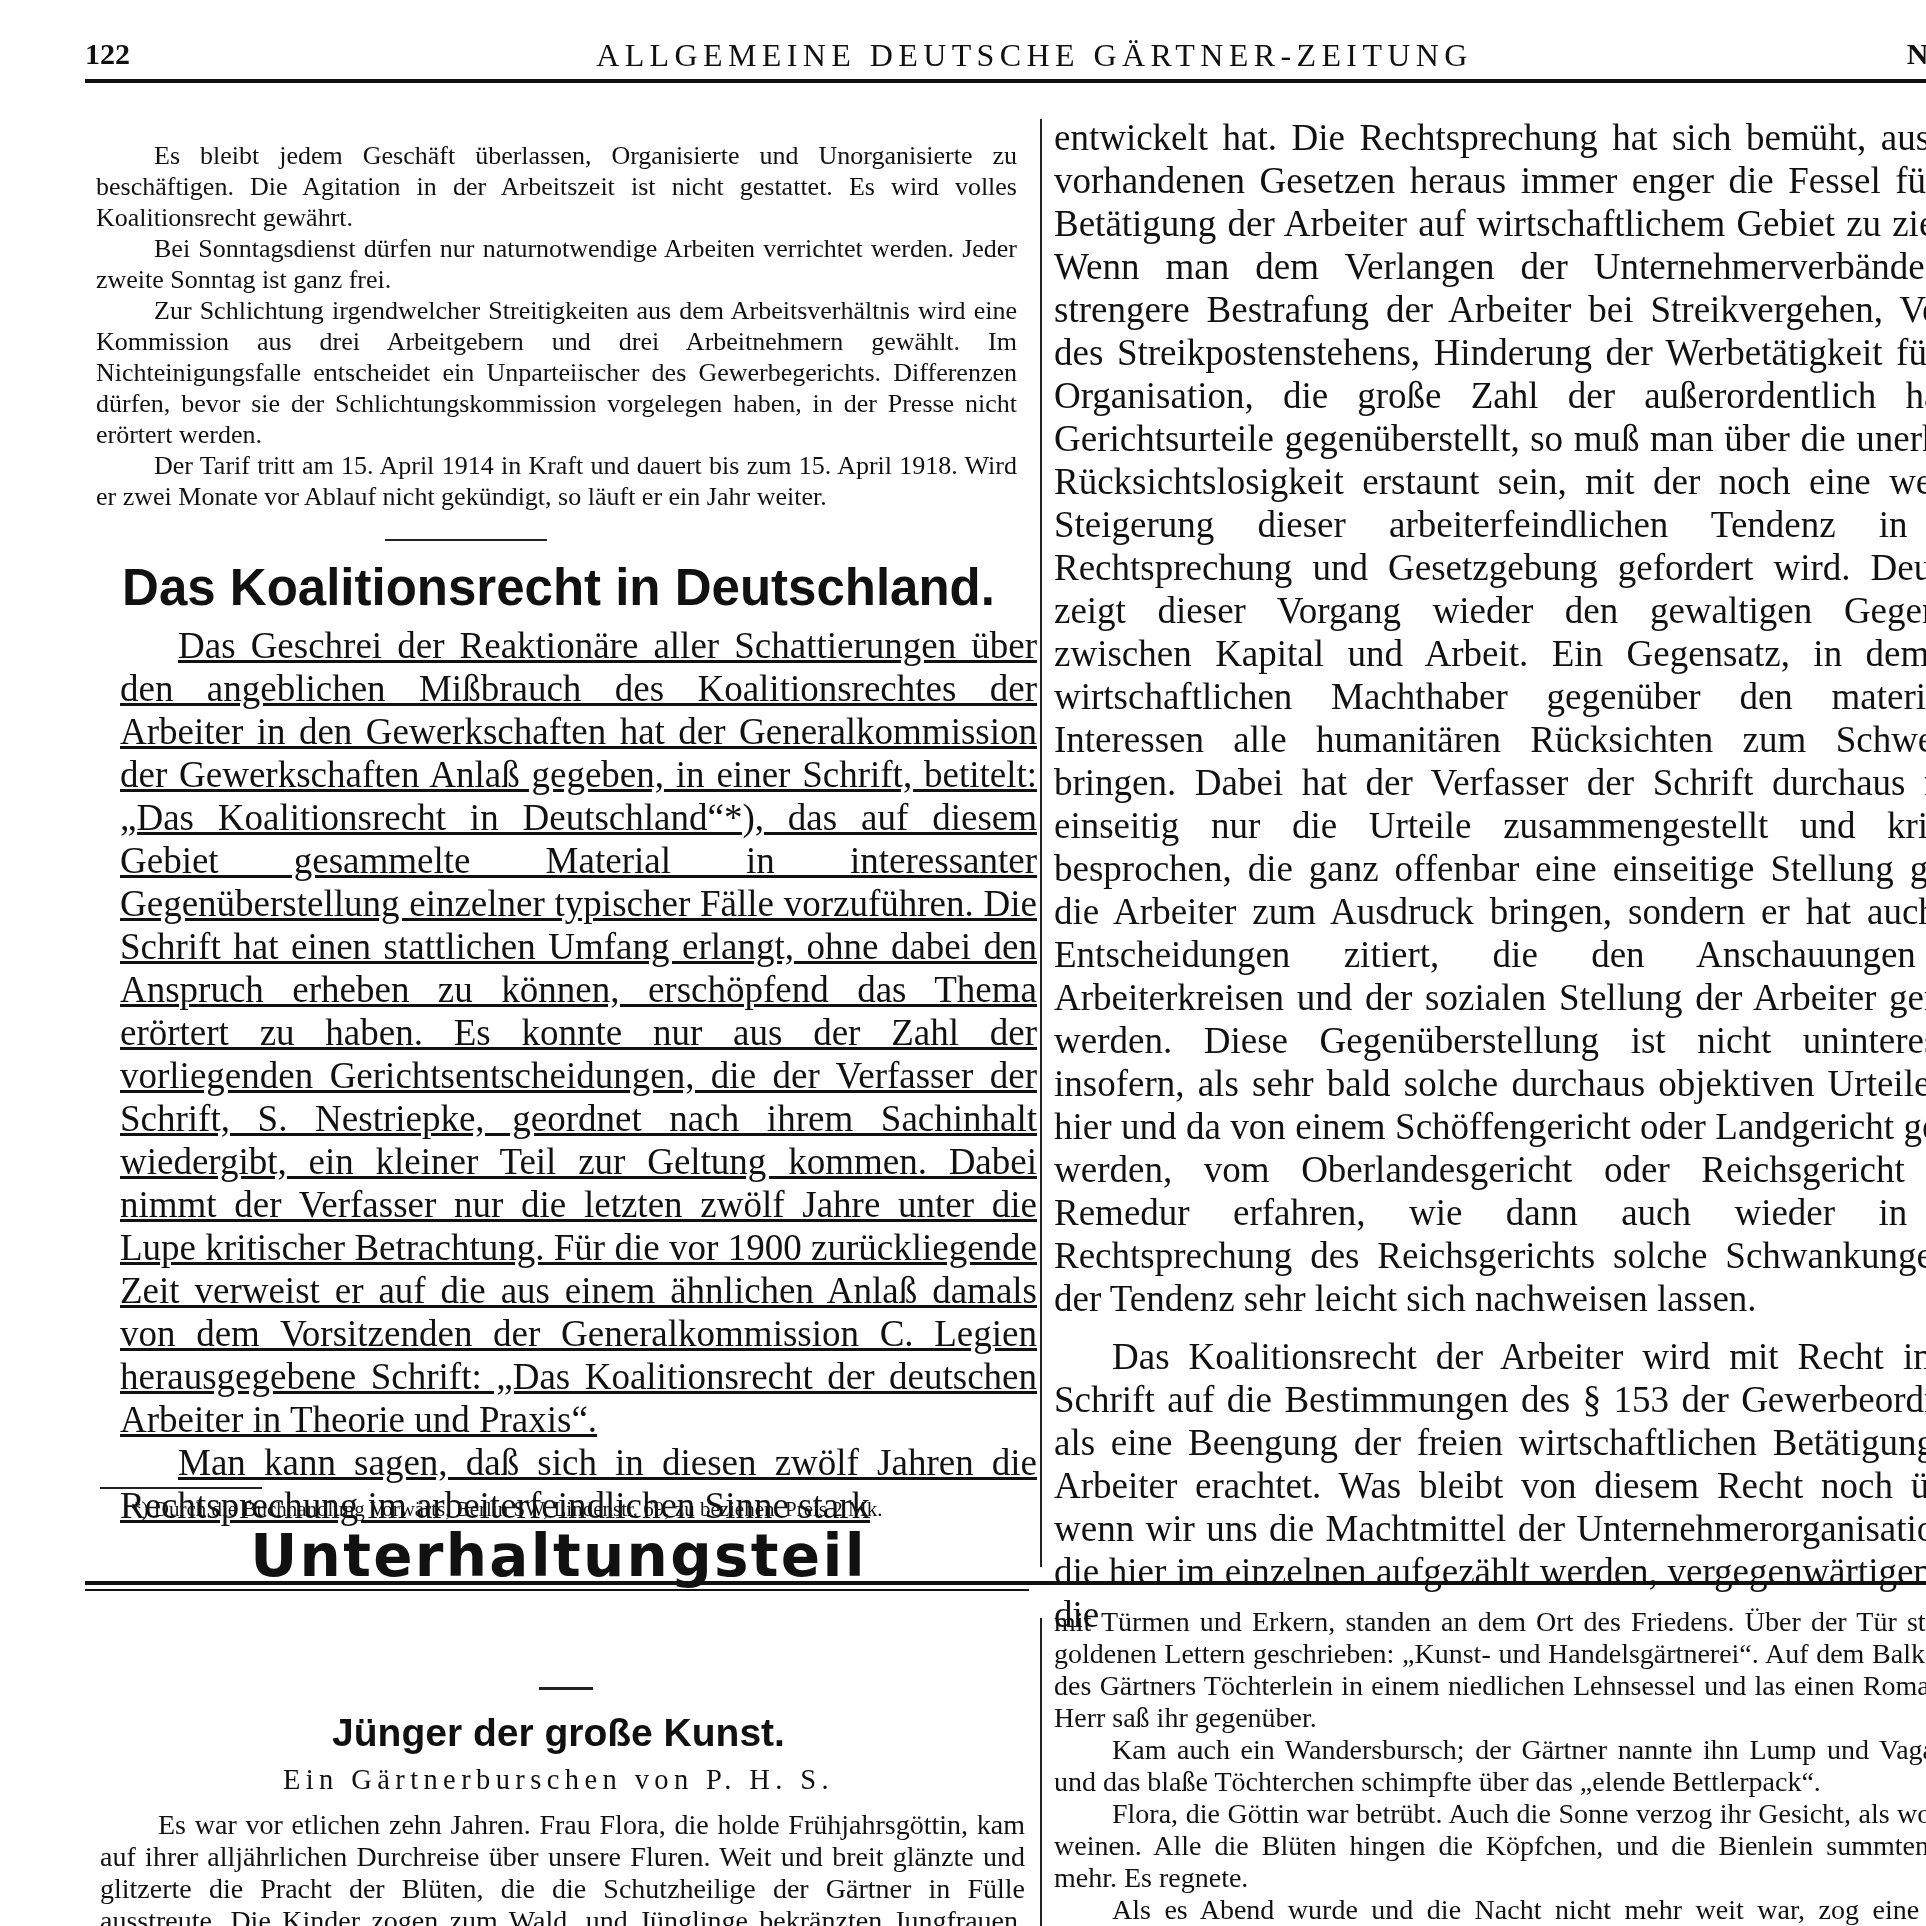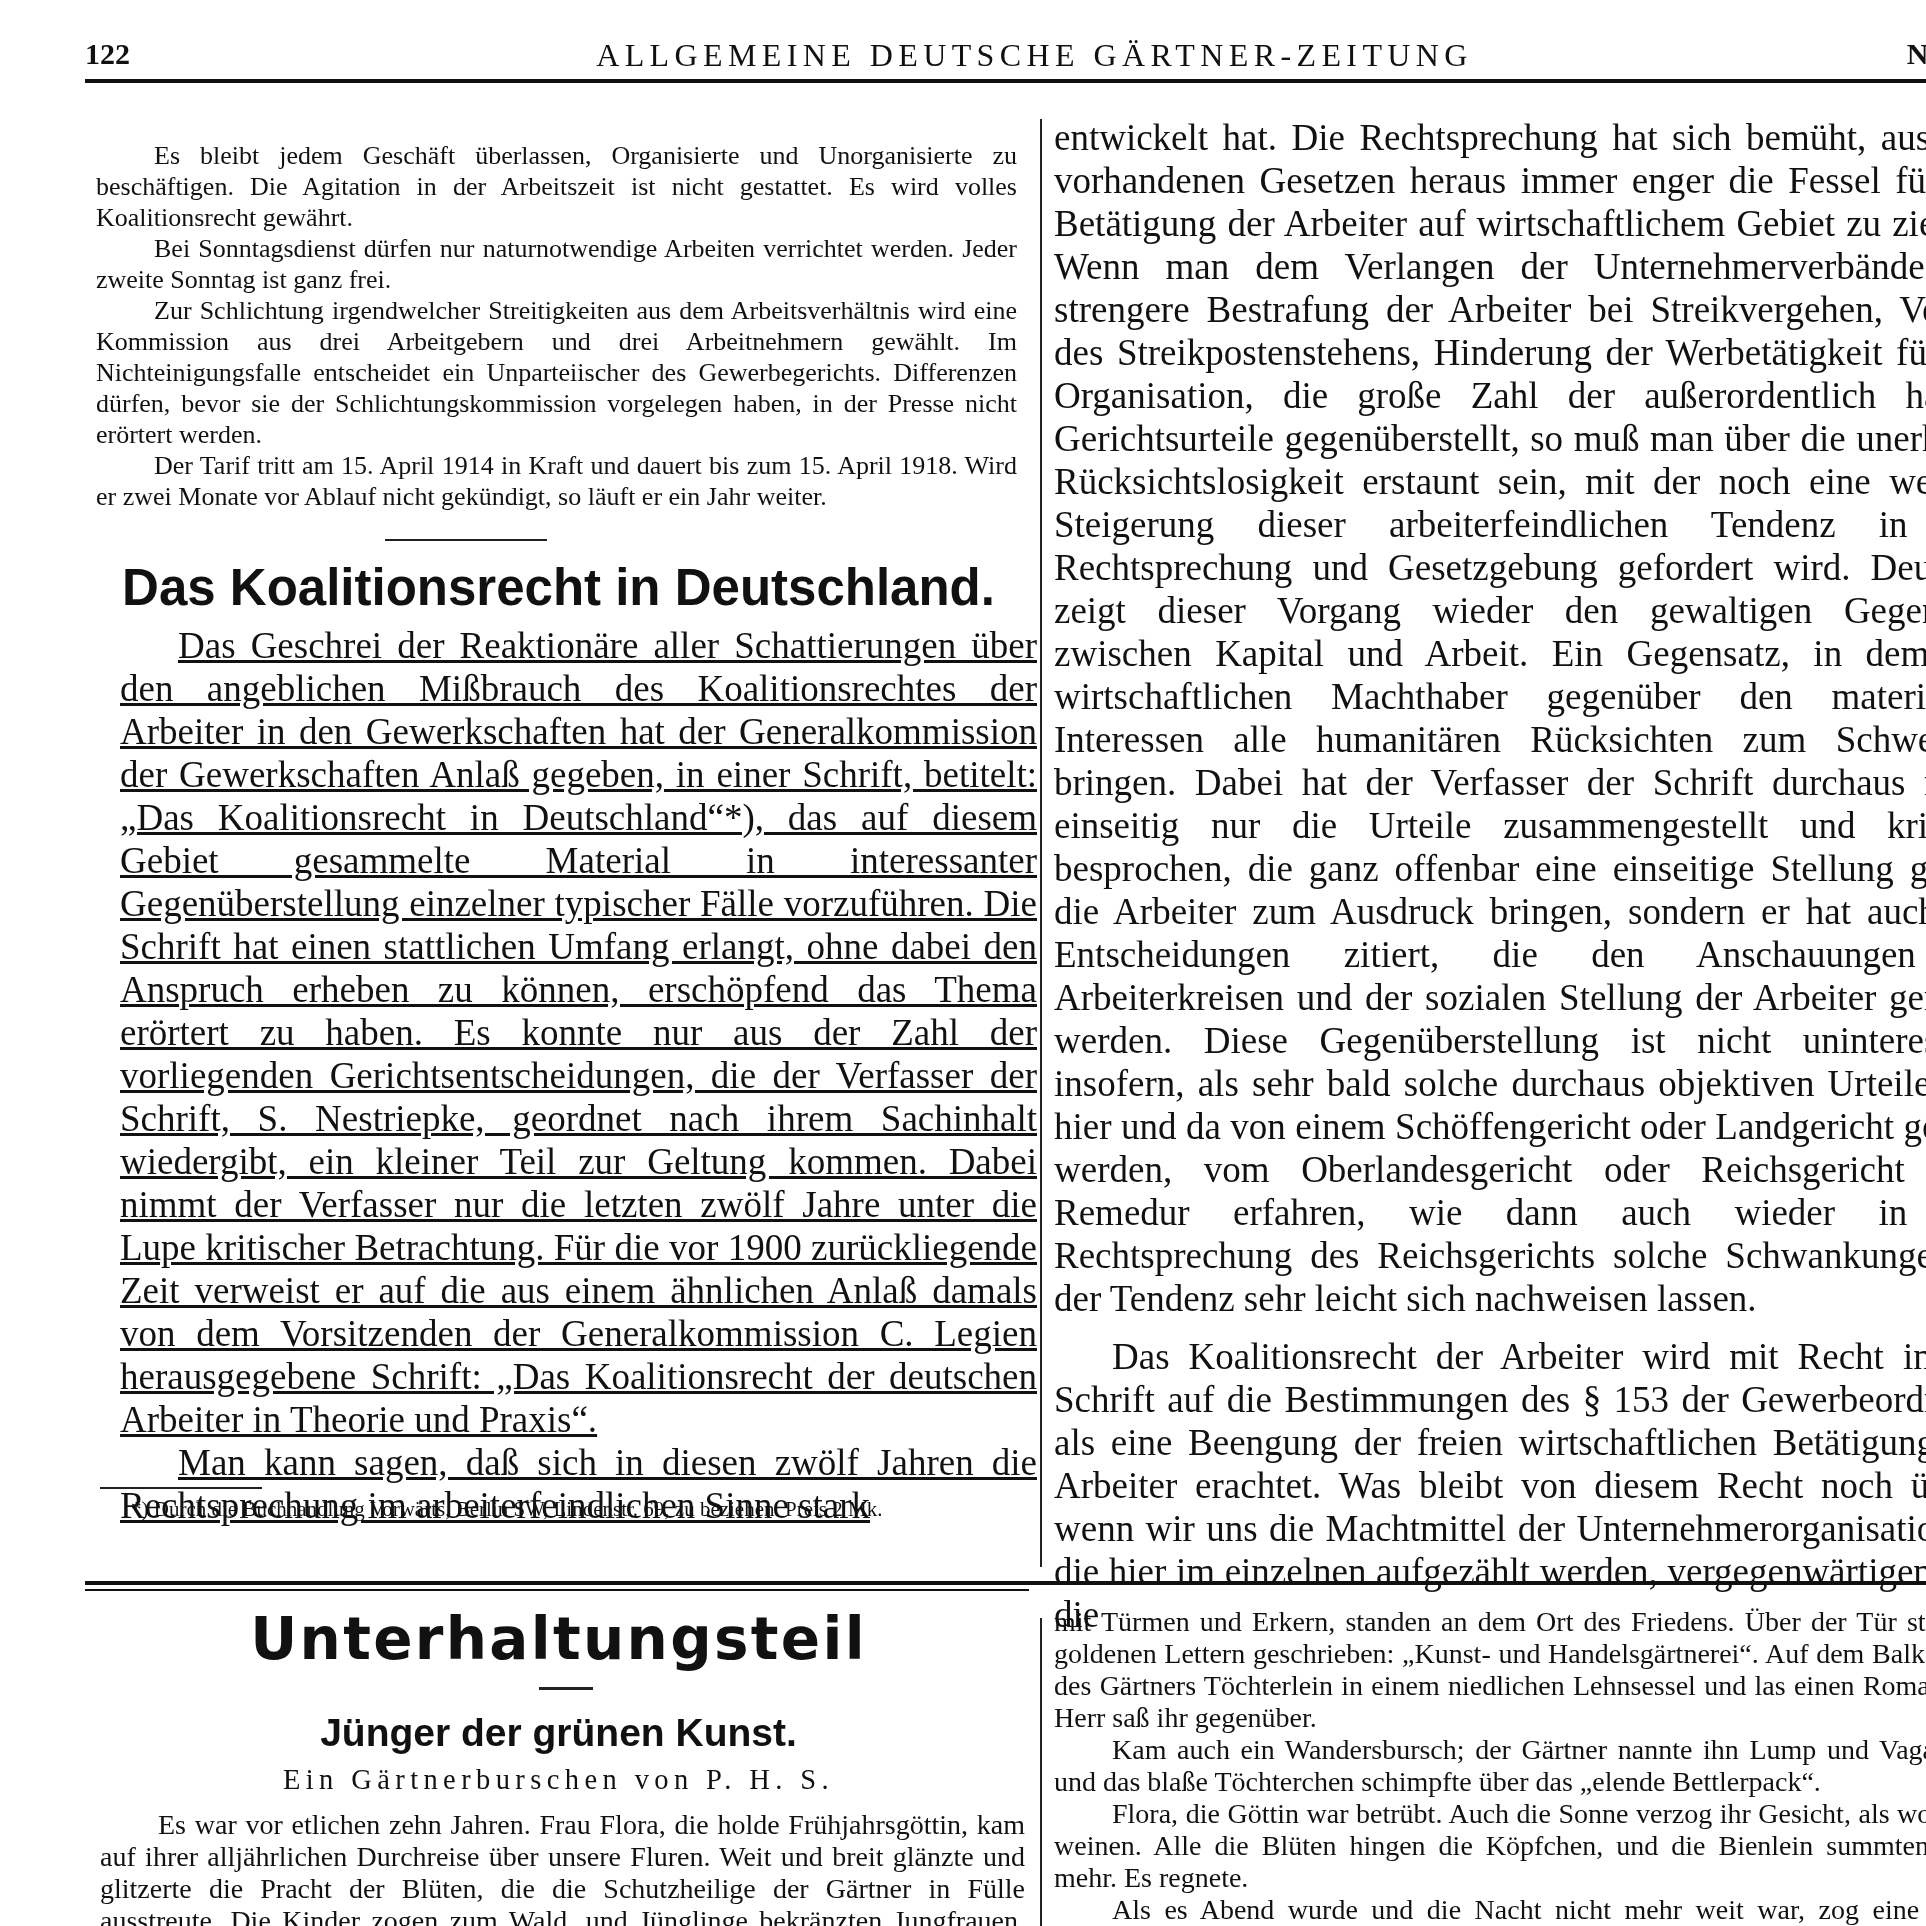--- a/index.html
+++ b/index.html
@@ -55,23 +55,23 @@
 <div class="vline" style="left:1040px; top:119px; height:1448px;"></div>
 
 <section class="col large" style="left:1054px; top:116px; width:944px;">
   <p style="text-indent:0;">entwickelt hat. Die Rechtsprechung hat sich bemüht, aus den vorhandenen Gesetzen heraus immer enger die Fessel für die Betätigung der Arbeiter auf wirtschaftlichem Gebiet zu ziehen. Wenn man dem Verlangen der Unternehmerverbände auf strengere Bestrafung der Arbeiter bei Streikvergehen, Verbot des Streikpostenstehens, Hinderung der Werbetätigkeit für die Organisation, die große Zahl der außerordentlich harten Gerichtsurteile gegenüberstellt, so muß man über die unerhörte Rücksichtslosigkeit erstaunt sein, mit der noch eine weitere Steigerung dieser arbeiterfeindlichen Tendenz in der Rechtsprechung und Gesetzgebung gefordert wird. Deutlich zeigt dieser Vorgang wieder den gewaltigen Gegensatz zwischen Kapital und Arbeit. Ein Gegensatz, in dem die wirtschaftlichen Machthaber gegenüber den materiellen Interessen alle humanitären Rücksichten zum Schweigen bringen. Dabei hat der Verfasser der Schrift durchaus nicht einseitig nur die Urteile zusammengestellt und kritisch besprochen, die ganz offenbar eine einseitige Stellung gegen die Arbeiter zum Ausdruck bringen, sondern er hat auch die Entscheidungen zitiert, die den Anschauungen in Arbeiterkreisen und der sozialen Stellung der Arbeiter gerecht werden. Diese Gegenüberstellung ist nicht uninteressant insofern, als sehr bald solche durchaus objektiven Urteile, die hier und da von einem Schöffengericht oder Landgericht gefällt werden, vom Oberlandesgericht oder Reichsgericht eine Remedur erfahren, wie dann auch wieder in der Rechtsprechung des Reichsgerichts solche Schwankungen in der Tendenz sehr leicht sich nachweisen lassen.</p>
   <p style="margin-top:15.4px;">Das Koalitionsrecht der Arbeiter wird mit Recht in der Schrift auf die Bestimmungen des § 153 der Gewerbeordnung als eine Beengung der freien wirtschaftlichen Betätigung der Arbeiter erachtet. Was bleibt von diesem Recht noch übrig, wenn wir uns die Machtmittel der Unternehmerorganisationen, die hier im einzelnen aufgezählt werden, vergegenwärtigen, um die</p>
 </section>
 
 <div class="hline" style="left:85px; top:1581px; width:1899px;"></div>
 <div class="hline" style="left:85px; top:1589px; width:944px; height:1.5px;"></div>
 
-<h2 class="headline" style="left:100px; top:1603px; width:917px; margin:0; font-size:58px; line-height:73px; letter-spacing:2.3px; font-family:'DejaVu Sans',sans-serif;">Unterhaltungsteil</h2>
+<h2 class="headline" style="left:100px; top:1520px; width:917px; margin:0; font-size:58px; line-height:73px; letter-spacing:2.3px; font-family:'DejaVu Sans',sans-serif;">Unterhaltungsteil</h2>
 <div class="short-rule" style="left:539px; top:1687px; width:54px; height:3.1px;"></div>
-<h3 class="headline" style="left:100px; top:1710px; width:917px; margin:0; font-size:39px; line-height:46px;">Jünger der grünen Kunst.</h3>
+<h3 class="headline" style="left:100px; top:1710px; width:917px; margin:0; font-size:39px; line-height:46px;">Jünger der große Kunst.</h3>
 <div class="subtitle" style="left:100px; top:1764px; width:917px;">Ein Gärtnerburschen von P. H. S.</div>
 
 <section class="col mid" style="left:100px; top:1809px; width:925px;">
   <p>Es war vor etlichen zehn Jahren. Frau Flora, die holde Frühjahrsgöttin, kam auf ihrer alljährlichen Durchreise über unsere Fluren. Weit und breit glänzte und glitzerte die Pracht der Blüten, die die Schutzheilige der Gärtner in Fülle ausstreute. Die Kinder zogen zum Wald, und Jünglinge bekränzten Jungfrauen, dem Frühling zur Ehr'.</p>
 
 </section>
 
 <div class="vline" style="left:1040px; top:1618px; height:1109px;"></div>
 
 <section class="col mid" style="left:1054px; top:1606px; width:944px;">

